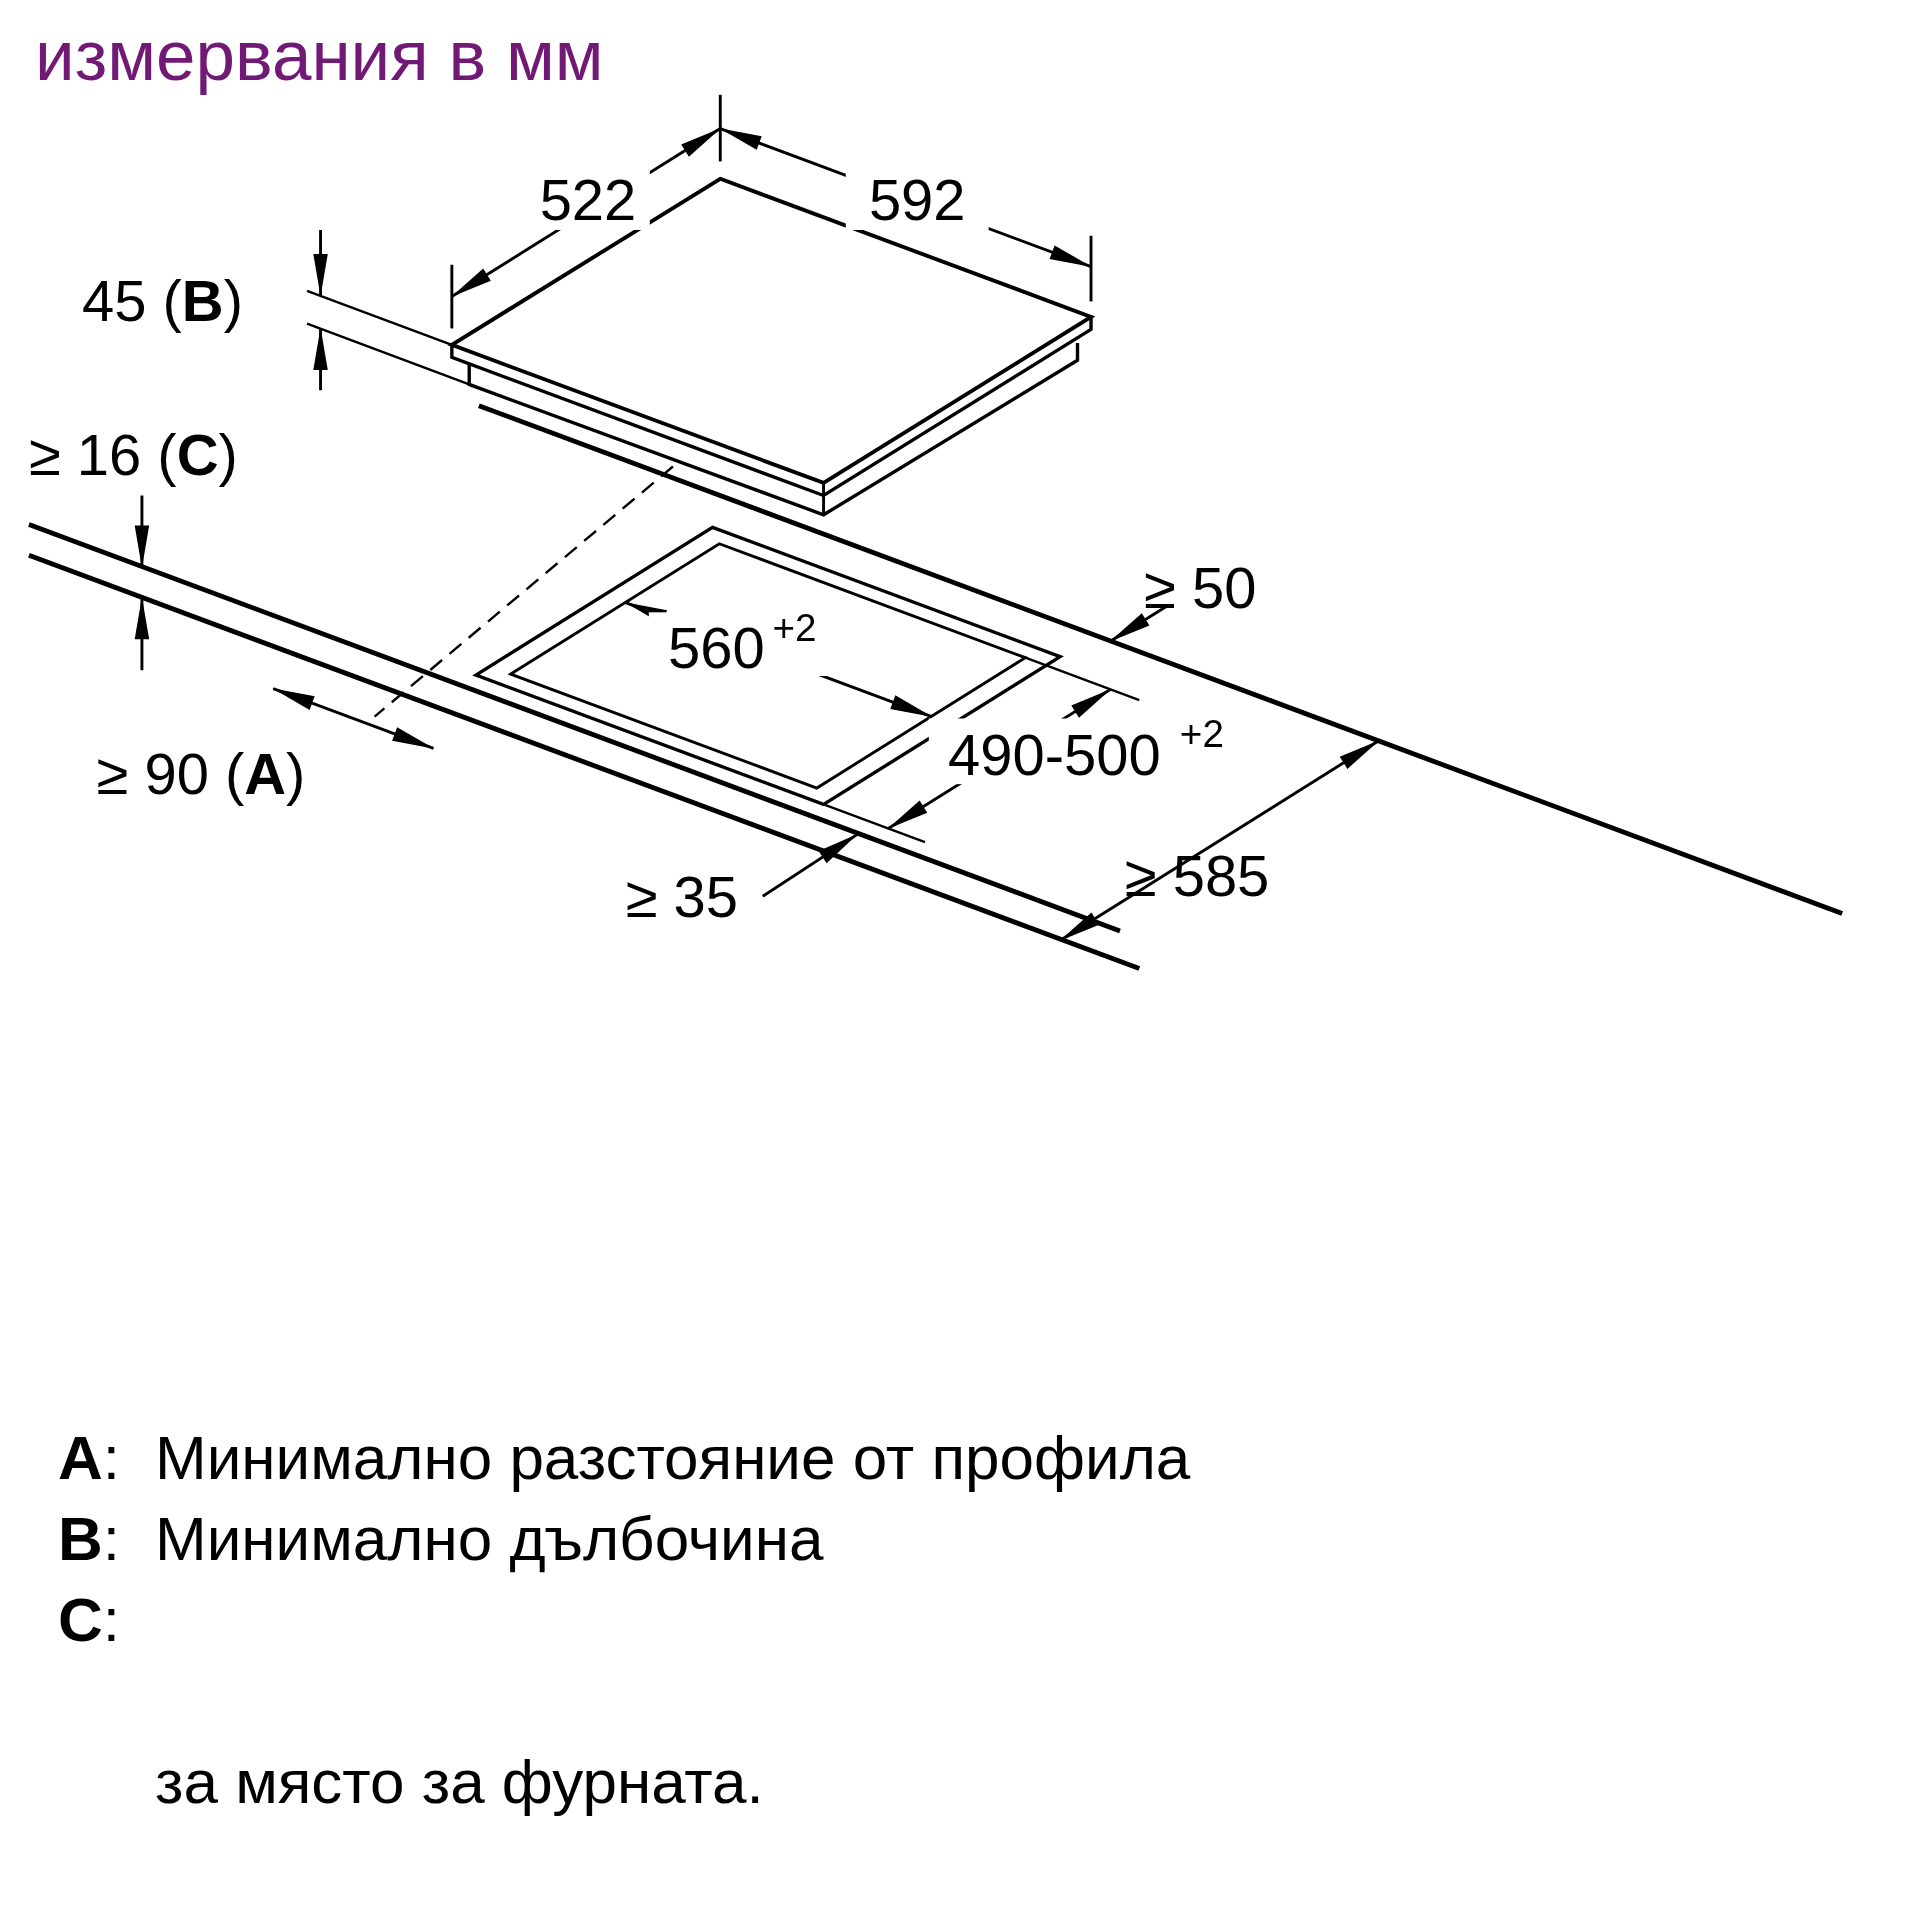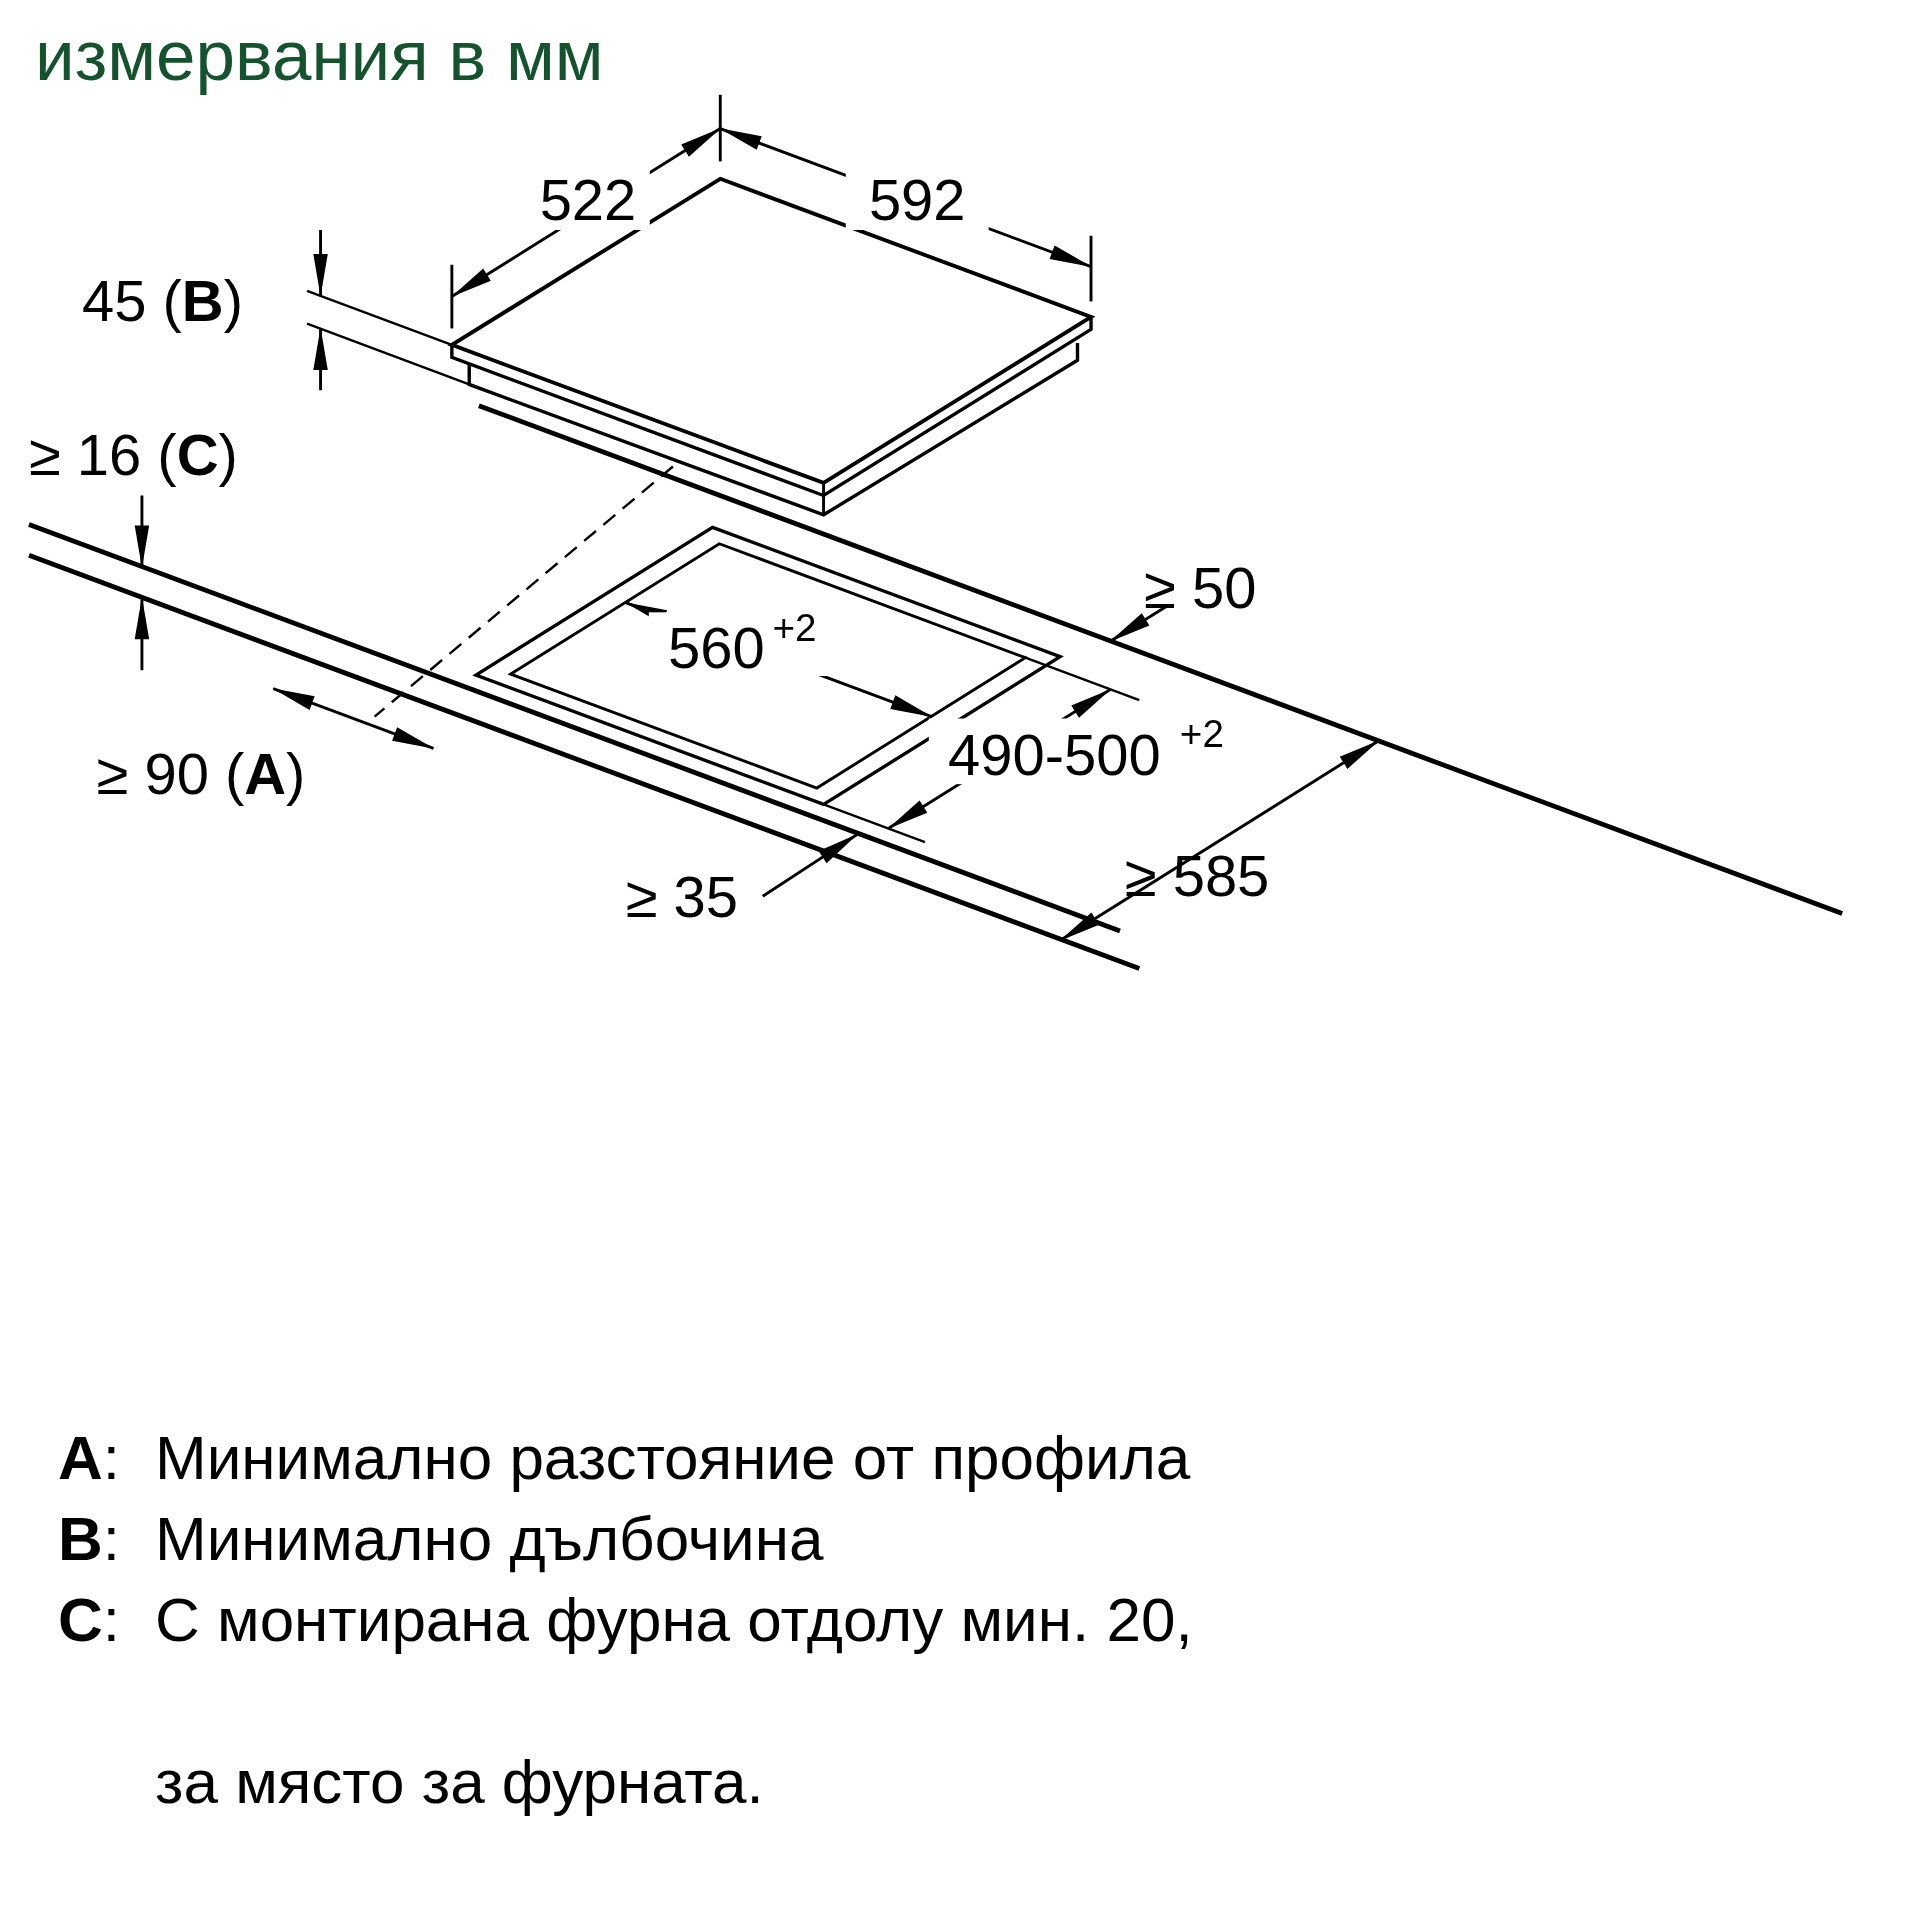--- a/index.html
+++ b/index.html
@@ -2,21 +2,21 @@
 <html><head>
 <meta charset="utf-8">
 <style>
   html,body{margin:0;padding:0;}
   body{
     width:1931px;height:1931px;background:#ffffff;position:relative;
     font-family:"Liberation Sans", sans-serif;color:#000;overflow:hidden;
   }
   .title{
     position:absolute;left:35px;top:17.4px;font-size:71px;line-height:1.1;
-    color:#14532d;white-space:nowrap;
+    color:#701a75;white-space:nowrap;
   }
   svg{position:absolute;left:0;top:0;}
   svg text{font-family:"Liberation Sans", sans-serif;fill:#000;font-size:60px;}
   svg text.sup{font-size:40px;}
   svg tspan.bold{font-weight:bold;}
   .legend{
     position:absolute;left:58px;top:1417px;right:39px;
     font-size:62px;line-height:81px;
   }
   .legend-item{display:flex;align-items:flex-start;}
@@ -127,19 +127,19 @@
   </div>
   <div class="legend-item">
     <span class="legend-key"><span>B</span><span class="sep">:</span></span>
     <span class="legend-text">
       <span>Минимално дълбочина</span>
     </span>
   </div>
   <div class="legend-item">
     <span class="legend-key"><span>C</span><span class="sep">:</span></span>
     <span class="legend-text">
-      <span>С монтирана фурна отдолу мин. 20,</span><br>
+      <br>
       <br>
       <span>за място за фурната.</span>
     </span>
   </div>
 </div>
 
 
 </body></html>

